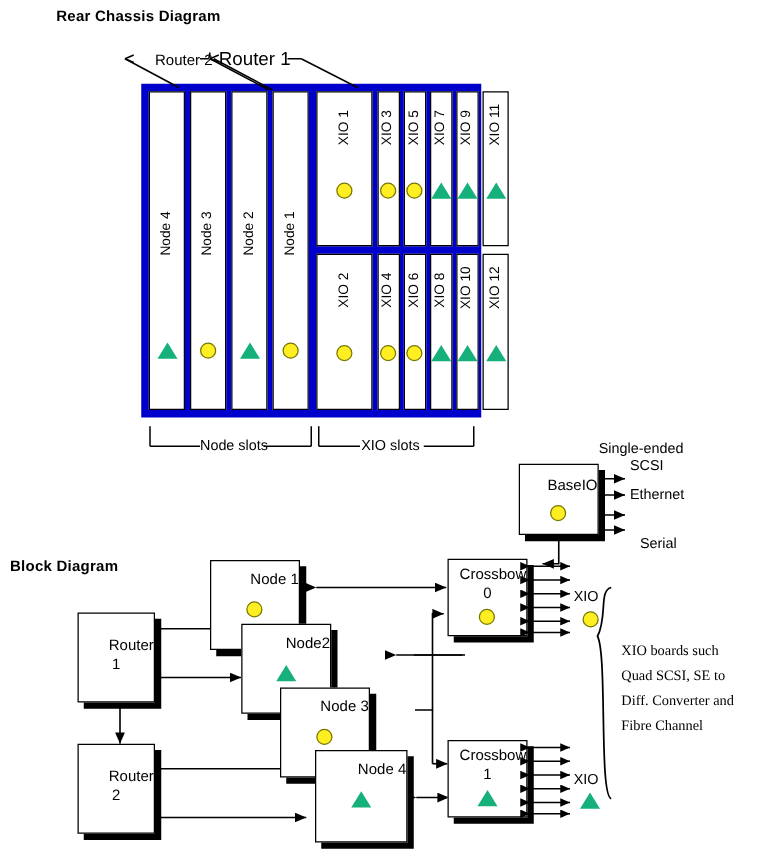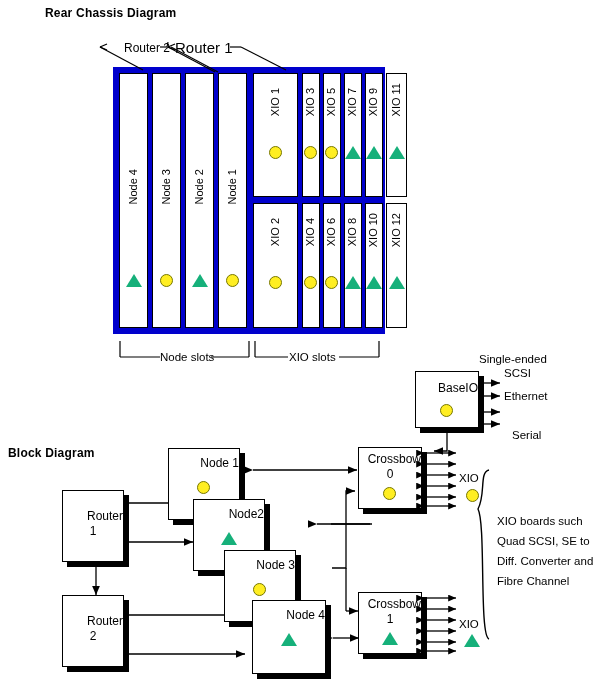--- a/index.html
+++ b/index.html
@@ -43,21 +43,21 @@
     box-shadow:5px 5px 0 0 #000;box-sizing:border-box;
     font-size:12px;text-align:center;z-index:5;
   }
   .blk .lbl{display:block;line-height:15px;padding-top:7px;white-space:nowrap;text-align:right;}
   .blk .lbl2{display:block;line-height:15px;white-space:nowrap;}
   .blk .dot,.blk .tri{position:absolute;left:50%;}
   .blk .dot{margin-left:-7px;}
   .blk .tri{margin-left:-8px;}
 
   .txt{position:absolute;font-size:11.5px;white-space:nowrap;line-height:16px;}
-  .txtblk{position:absolute;font-size:11.5px;line-height:20px;}
+  .txtblk{position:absolute;font-size:11.5px;line-height:20px;font-family:Liberation Serif, serif;}
 
   svg.overlay{position:absolute;left:0;top:0;width:609px;height:688px;
     pointer-events:none;}
   svg.overlay.under{z-index:1;}
   svg.overlay.over{z-index:9;}
 </style>
 </head>
 <body>
 
 <div class="abs title" style="left:8px;top:6px;padding-left:37px;">Rear Chassis Diagram</div>

